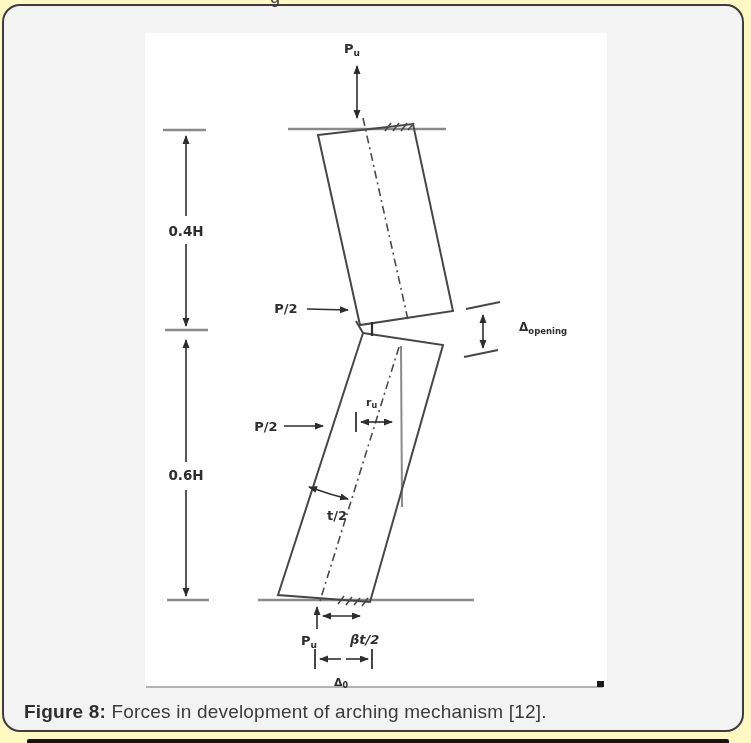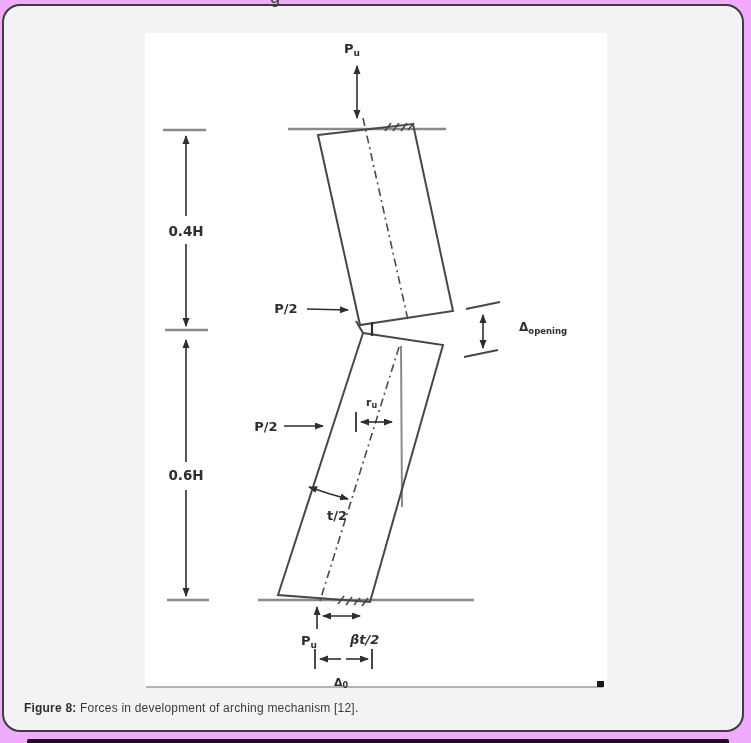--- a/index.html
+++ b/index.html
@@ -1,18 +1,18 @@
 <!DOCTYPE html>
 <html><head>
 <meta charset="utf-8">
 <style>
   html,body{margin:0;padding:0;background:#ffffff;}
   .screen{
     position:relative;width:751px;height:743px;overflow:hidden;
-    background:#f0abfc;font-family:"Liberation Sans",sans-serif;
+    background:#fef9c3;font-family:"Liberation Sans",sans-serif;
   }
   .clipped-frag{
     position:absolute;left:270px;top:-13px;font-size:18px;color:#3a3a3a;
     font-family:"Liberation Sans",sans-serif;z-index:3;
   }
   .figure-panel{
     position:absolute;left:2px;top:4px;width:742px;height:728px;
     border:2.5px solid #3d3d3d;border-radius:18px;background:#f3f3f4;
     box-sizing:border-box;z-index:1;
   }
@@ -20,21 +20,21 @@
     position:absolute;left:145px;top:33px;width:462px;height:655px;
     background:#ffffff;z-index:2;
   }
   .figure-image svg{display:block;}
   .resize-dot{
     position:absolute;left:597px;top:681px;width:7px;height:6px;
     background:#1a1a1a;z-index:4;
   }
   .figure-caption{
     position:absolute;left:24px;top:701px;width:710px;z-index:2;
-    font-size:12px;color:#3b3b3b;letter-spacing:0.2px;
+    font-size:19px;color:#3b3b3b;letter-spacing:0.2px;
   }
   .figure-caption b{color:#2e2e2e;}
   .bottom-bar{
     position:absolute;left:27px;top:739px;width:702px;height:5px;
     background:#141414;border-radius:2px 2px 0 0;z-index:2;
   }
   text{font-family:"DejaVu Sans","Liberation Sans",sans-serif;fill:#2e2e2e;font-weight:bold;}
   .it{font-style:italic;}
 </style>
 </head>

